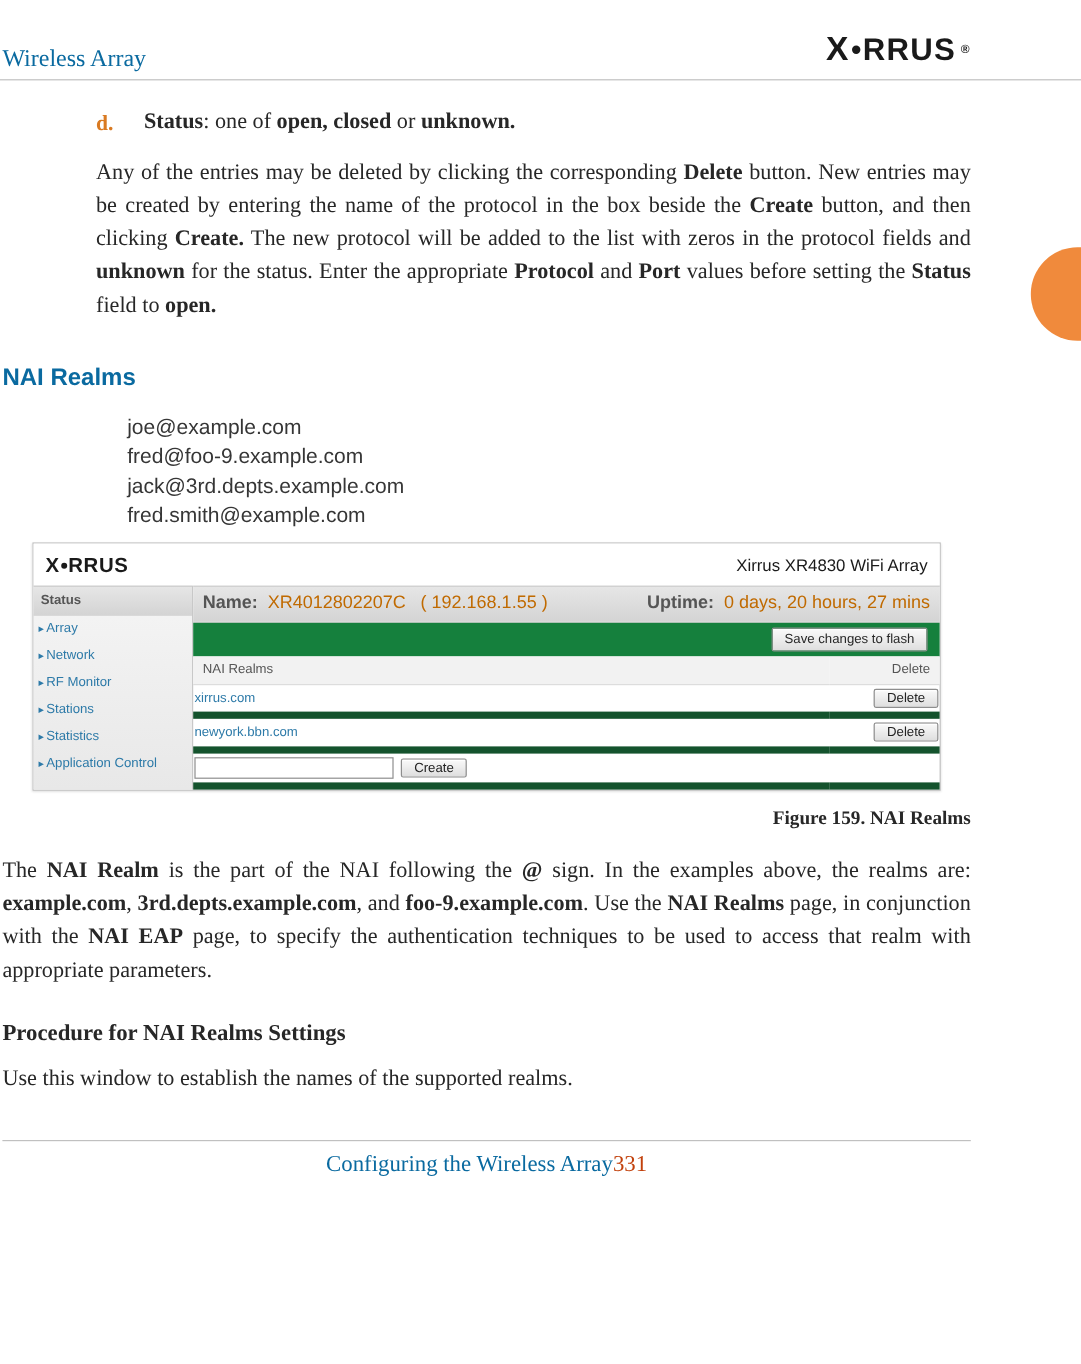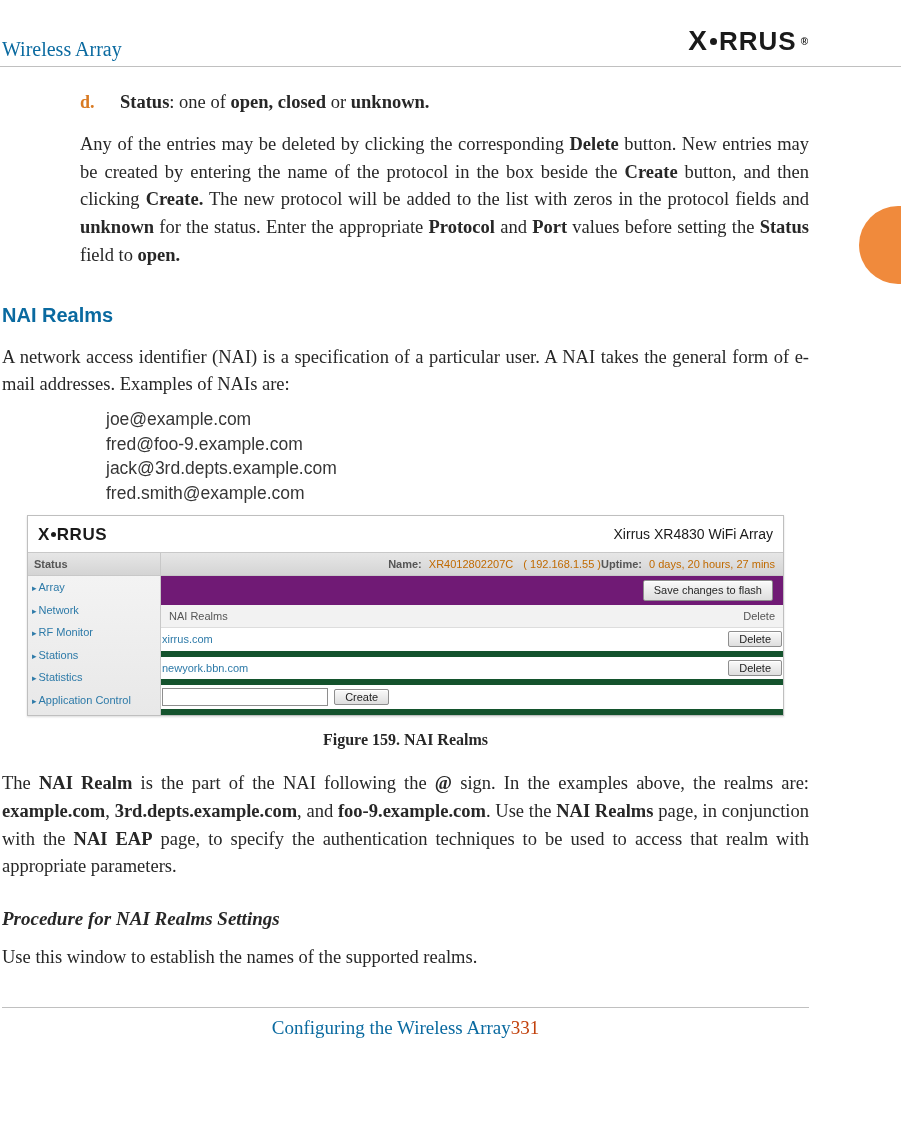--- a/index.html
+++ b/index.html
@@ -26,32 +26,32 @@
 .fig-top{display:flex;justify-content:space-between;align-items:center;background:#fff;padding:6px 10px 4px 10px}
 .fig-logo{font-family:Arial,Helvetica,sans-serif;font-weight:900;font-size:17px;color:#1a1a1a;letter-spacing:0.5px;display:flex;align-items:center;gap:1px}
 .fig-logo .dot{width:5px;height:5px;border-radius:50%;background:#1a1a1a}
 .fig-prod{font-family:Arial,Helvetica,sans-serif;font-weight:normal;font-size:14px;color:#1a1a1a}
 .fig-body{display:flex}
 .fig-side{width:132px;background:linear-gradient(#f5f5f5,#e8e8e8);border-right:1px solid #c8c8c8;font-family:Arial,Helvetica,sans-serif;font-size:11px;color:#707070}
 .fig-side .shead{background:linear-gradient(#e6e6e6,#d4d4d4);padding:3px 6px;font-weight:bold;font-size:11px;color:#555;border-top:1px solid #c8c8c8;border-bottom:1px solid #c8c8c8}
 .fig-side .sitem{padding:3px 6px 3px 12px;color:#2d7aa8}
 .fig-side .sitem::before{content:"\25B8 ";color:#2d7aa8;font-size:9px;margin-left:-8px;margin-right:2px}
 .fig-main{flex:1;font-family:Arial,Helvetica,sans-serif;font-size:11px}
-.fig-bar{display:flex;justify-content:flex-end;background:linear-gradient(#e6e6e6,#d4d4d4);padding:3px 8px;border-top:1px solid #c8c8c8;border-bottom:1px solid #c8c8c8;color:#555;font-weight:bold;font-size:11px}
+.fig-bar{display:flex;justify-content:space-between;background:linear-gradient(#e6e6e6,#d4d4d4);padding:3px 8px;border-top:1px solid #c8c8c8;border-bottom:1px solid #c8c8c8;color:#555;font-weight:bold;font-size:15px}
 .fig-bar .nval{color:#c06a00;font-weight:normal;margin-left:4px}
-.fig-save{display:flex;justify-content:flex-end;padding:4px 10px;background:#701a75}
+.fig-save{display:flex;justify-content:flex-end;padding:4px 10px;background:#15803d}
 .btn{font-family:Arial,Helvetica,sans-serif;font-size:11px;padding:1px 10px;background:linear-gradient(#fafafa,#dedede);border:1px solid #8e8e8e;border-radius:2px;box-shadow:inset 0 1px 0 #fff}
 .tbl{width:100%;border-collapse:collapse;font-size:11px}
 .tbl th{text-align:left;font-weight:normal;color:#555;padding:3px 8px;background:#f2f2f2;border-bottom:1px solid #ddd}
 .tbl td{padding:3px 1px;color:#2d7aa8;border-bottom:6px solid #14532d}
 .tbl td.rt{text-align:right;width:90px}
 .tbl td.rt .btn{color:#222}
 .inp{border:1px solid #8e8e8e;height:16px;width:160px;font-size:11px;padding:0 2px}
-.fig-cap{text-align:center;font-weight:bold;font-size:16px;margin:12px 0 18px 0}
-.proc-h{font-weight:bold;font-style:italic;font-size:19px;margin:24px 0 10px 0}
+.fig-cap{text-align:right;font-weight:bold;font-size:16px;margin:12px 0 18px 0}
+.proc-h{font-weight:bold;font-size:19px;margin:24px 0 10px 0}
 .ftr{border-top:1px solid #c0c0c0;margin:36px 92px 0 2px;display:flex;justify-content:center;padding:6px 0 14px 0}
 .ftr-left{color:#0a6aa0;font-size:19px}
 .ftr-right{color:#c2410c;font-size:19px}
 </style>
 </head>
 <body>
 <div class="page">
 
 <span class="tab"></span>
 
@@ -72,21 +72,20 @@
     <span class="listtext">
       <b>Status</b><span>: one of </span><b>open, closed</b><span> or </span><b>unknown.</b>
     </span>
   </div>
 
   <p class="para-ind">
     <span>Any of the entries may be deleted by clicking the corresponding </span><b>Delete</b><span> button. New entries may be created by entering the name of the protocol in the box beside the </span><b>Create</b><span> button, and then clicking </span><b>Create.</b><span> The new protocol will be added to the list with zeros in the protocol fields and </span><b>unknown</b><span> for the status. Enter the appropriate </span><b>Protocol</b><span> and </span><b>Port</b><span> values before setting the </span><b>Status</b><span> field to </span><b>open.</b>
   </p>
 
   <div class="h-blue">NAI Realms</div>
-  <p class="body-p">A network access identifier (NAI) is a specification of a particular user. A NAI takes the general form of e-mail addresses. Examples of NAIs are:</p>
 
   <div class="mono">
     <div>joe@example.com</div>
     <div>fred@foo-9.example.com</div>
     <div>jack@3rd.depts.example.com</div>
     <div>fred.smith@example.com</div>
   </div>
 
   <div class="fig">
     <div class="fig-top">

